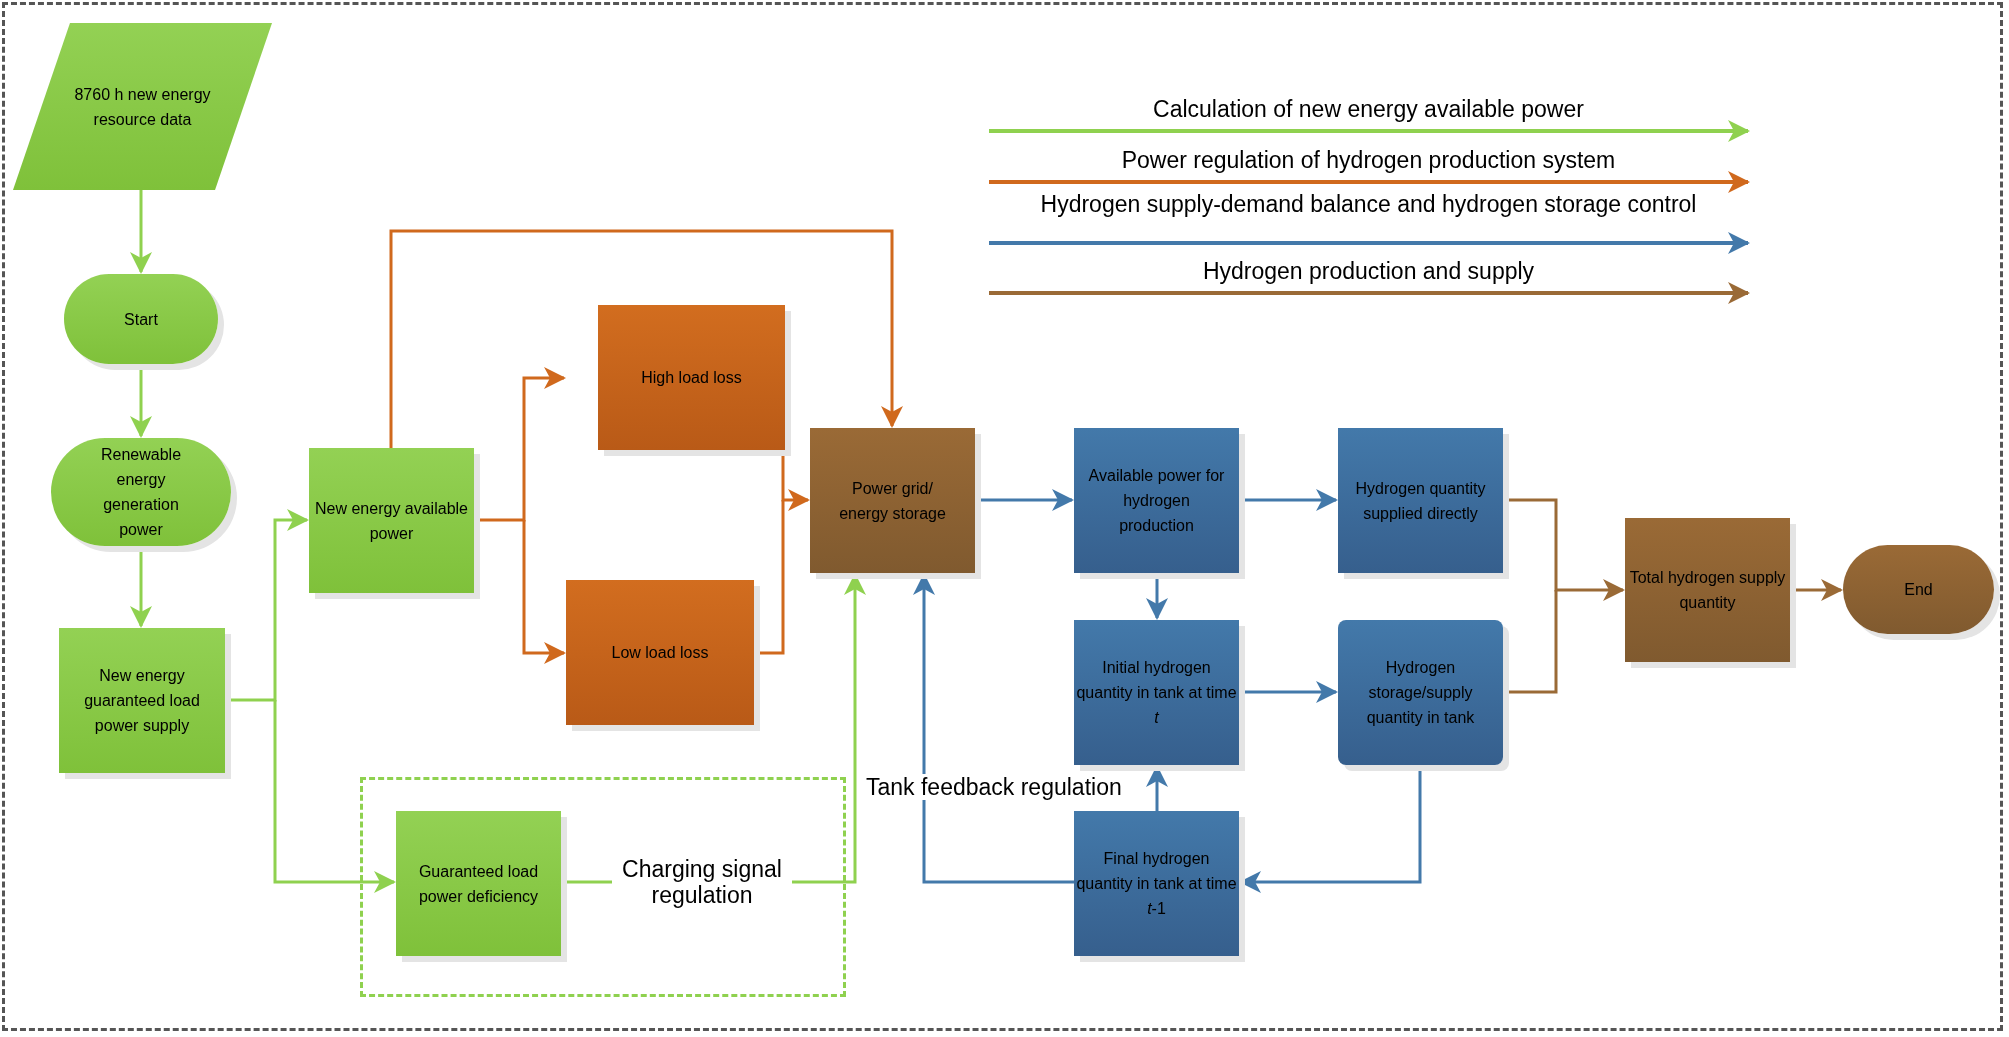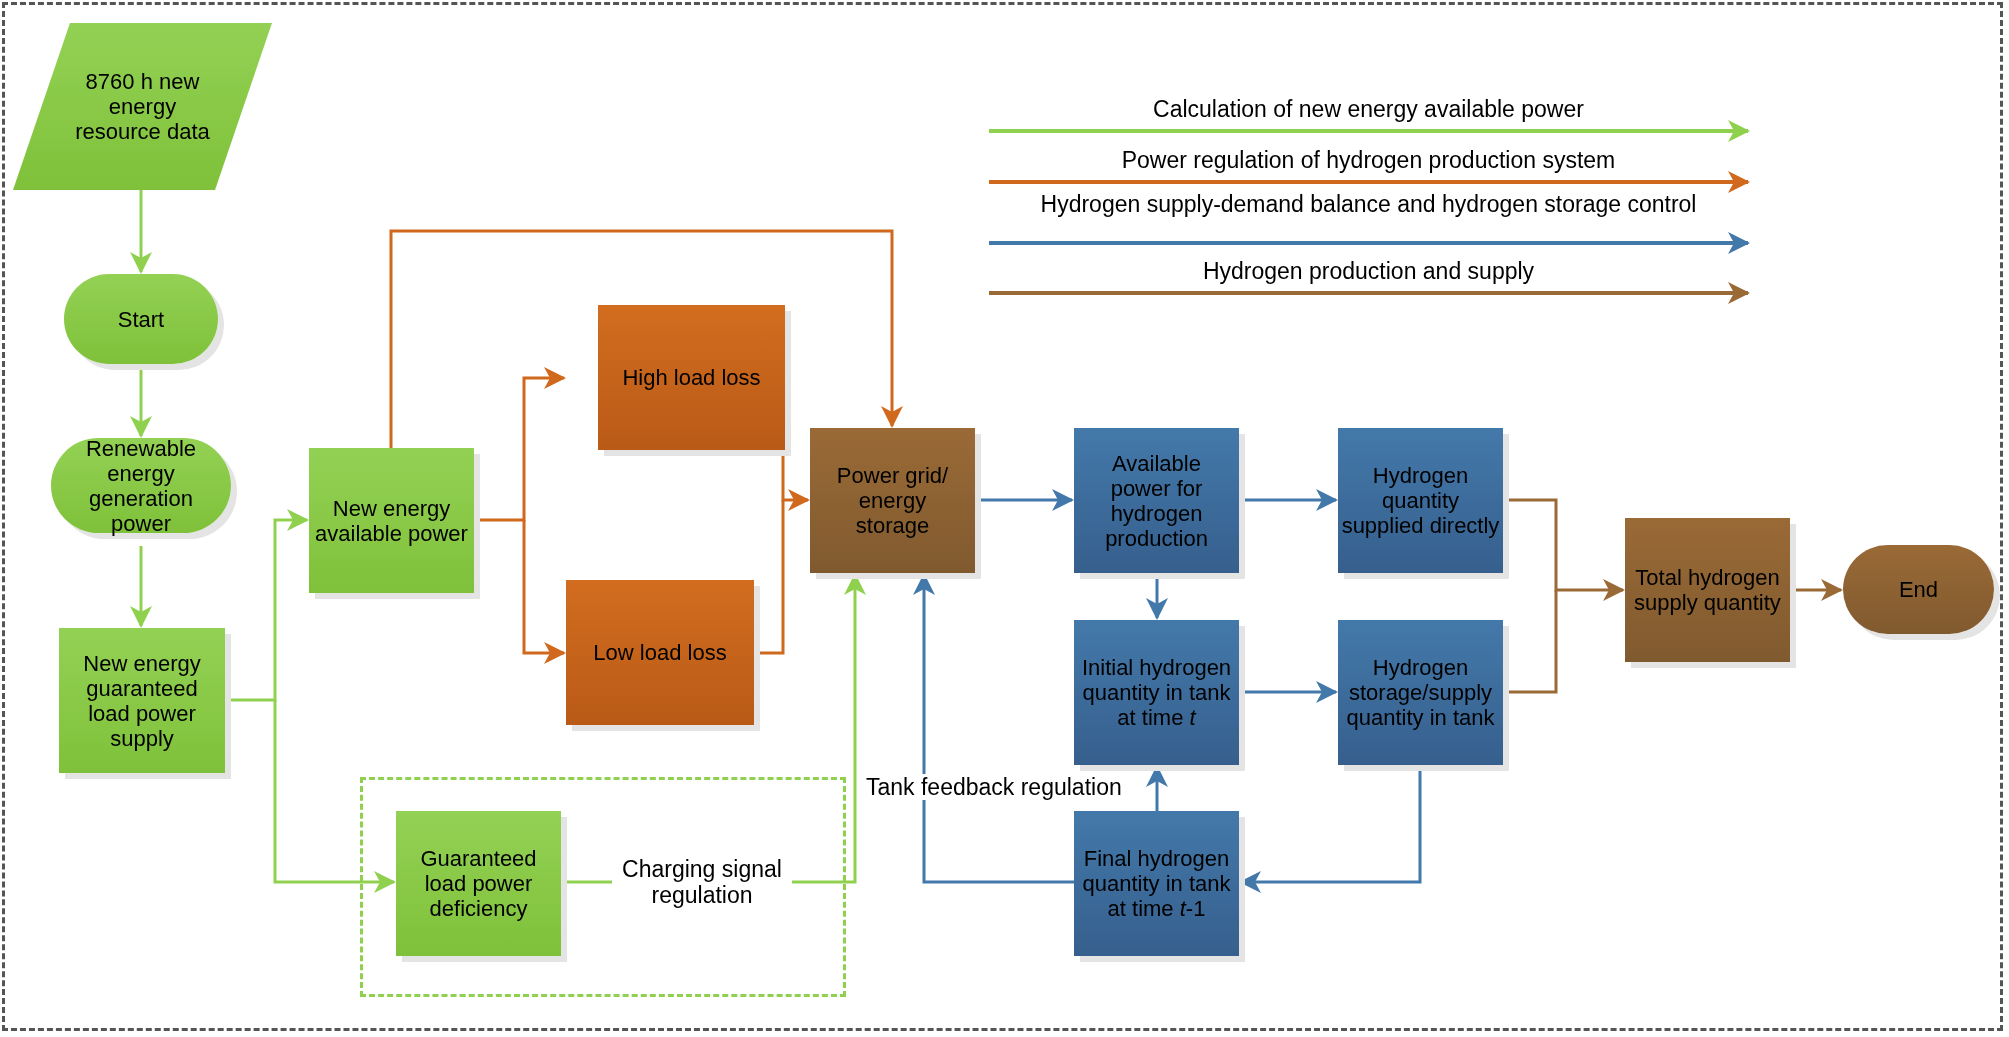--- a/index.html
+++ b/index.html
@@ -2,21 +2,21 @@
 <html><head>
 <meta charset="utf-8">
 <style>
   html, body { margin: 0; padding: 0; background: #ffffff; }
   body { width: 2009px; height: 1037px; position: relative; overflow: hidden;
          font-family: "Liberation Sans", sans-serif; color: #000; }
   .frame { position: absolute; left: 2px; top: 2px; width: 2001px; height: 1029px;
            border: 3px dashed #555; box-sizing: border-box; }
   svg.links { position: absolute; left: 0; top: 0; width: 2009px; height: 1037px; }
   .node { position: absolute; display: flex; align-items: center; justify-content: center;
-          text-align: center; font-size: 22px; line-height: 25px; box-sizing: border-box;
+          text-align: center; font-size: 16px; line-height: 25px; box-sizing: border-box;
           box-shadow: 6px 6px 0 #e4e4e4; padding: 0 4px; }
   .green { background: linear-gradient(#93d154, #7fc13a); }
   .orange { background: linear-gradient(#d26d1f, #b95a17); }
   .brown { background: linear-gradient(#9a6a36, #805a2f); }
   .blue { background: linear-gradient(#4379aa, #365f8d); }
   .pill { border-radius: 60px; }
   .para { clip-path: polygon(22% 0, 100% 0, 78% 100%, 0 100%); box-shadow: none; padding: 0 60px; }
   .label { position: absolute; font-size: 23px; line-height: 26px; text-align: center; background: #fff; white-space: nowrap; }
   .legend-text { position: absolute; font-size: 23px; white-space: nowrap; text-align: center; }
   .group { position: absolute; left: 360px; top: 777px; width: 486px; height: 220px;
@@ -80,33 +80,33 @@
 
 <div class="legend-text" style="left:989px; width:759px; top:96px;">Calculation of new energy available power</div>
 <div class="legend-text" style="left:989px; width:759px; top:147px;">Power regulation of hydrogen production system</div>
 <div class="legend-text" style="left:989px; width:759px; top:191px;">Hydrogen supply-demand balance and hydrogen storage control</div>
 <div class="legend-text" style="left:989px; width:759px; top:258px;">Hydrogen production and supply</div>
 
 <div class="group"></div>
 
 <div class="node green para" style="left:13px; top:23px; width:259px; height:167px;">8760 h new energy resource data</div>
 <div class="node green pill" style="left:64px; top:274px; width:154px; height:90px;">Start</div>
-<div class="node green pill" style="left:51px; top:438px; width:180px; height:95px; padding:0 30px;">Renewable energy generation power</div>
+<div class="node green pill" style="left:51px; top:438px; width:180px; height:108px; padding:0 30px;">Renewable energy generation power</div>
 <div class="node green" style="left:59px; top:628px; width:166px; height:145px;">New energy guaranteed load power supply</div>
 <div class="node green" style="left:309px; top:448px; width:165px; height:145px;">New energy available power</div>
 <div class="node orange" style="left:598px; top:305px; width:187px; height:145px; align-items:flex-start; padding-top:60px;">High load loss</div>
 <div class="node orange" style="left:566px; top:580px; width:188px; height:145px; align-items:flex-start; padding-top:60px;">Low load loss</div>
 <div class="node brown" style="left:810px; top:428px; width:165px; height:145px; padding:0 18px;">Power grid/ energy storage</div>
 <div class="node blue" style="left:1074px; top:428px; width:165px; height:145px; padding:0 12px;">Available power for hydrogen production</div>
 <div class="node blue" style="left:1338px; top:428px; width:165px; height:145px; padding:0 2px;">Hydrogen quantity supplied directly</div>
 
 <div class="node blue" style="left:1074px; top:620px; width:165px; height:145px; padding:0 2px;">
   <span><span>Initial hydrogen quantity in tank at time </span><i class="var">t</i><span></span></span>
 </div>
-<div class="node blue" style="left:1338px; top:620px; width:165px; height:145px; padding:0 2px;">Hydrogen storage/supply quantity in tank</div>
+<div class="node blue" style="left:1338px; top:620px; width:165px; height:145px; padding:0 2px;border-radius:8px;">Hydrogen storage/supply quantity in tank</div>
 <div class="node blue" style="left:1074px; top:811px; width:165px; height:145px; padding:0 2px;">
   <span><span>Final hydrogen quantity in tank at time </span><i class="var">t</i><span>-1</span></span>
 </div>
 <div class="node brown" style="left:1625px; top:518px; width:165px; height:144px; padding:0 4px;">Total hydrogen supply quantity</div>
 <div class="node brown pill" style="left:1843px; top:545px; width:151px; height:89px;">End</div>
 <div class="node green" style="left:396px; top:811px; width:165px; height:145px;">Guaranteed load power deficiency</div>
 
 <div class="label" style="left:612px; top:856px; width:180px; white-space:normal;">Charging signal regulation</div>
 <div class="label" style="left:866px; top:774px;">Tank feedback regulation</div>
 

